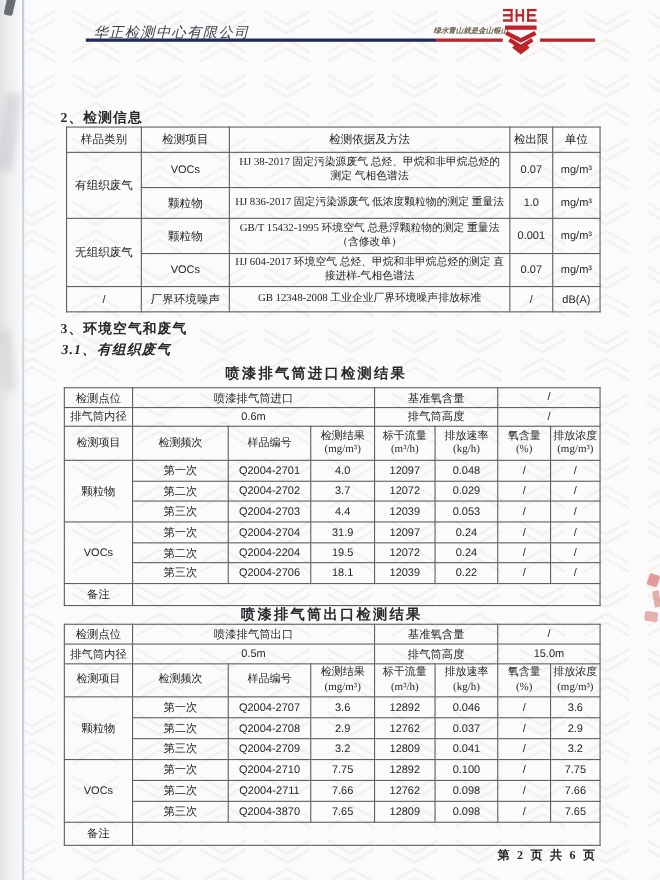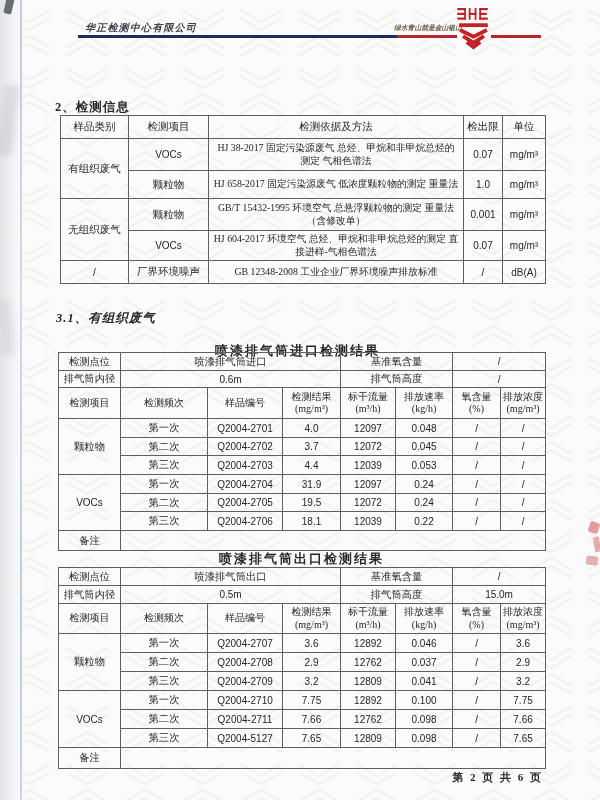--- a/index.html
+++ b/index.html
@@ -19,21 +19,21 @@
   .edge-crease2{position:absolute;left:0;top:300px;width:13px;height:55px;z-index:1;
     background:rgba(182,184,188,.3);transform:rotate(-5deg);filter:blur(3px);}
   .corner-mark{position:absolute;left:5px;top:-3px;width:8px;height:17px;z-index:2;
     background:#494d54;transform:rotate(13deg);border-radius:2px;opacity:.8;}
   .stamp-smudge{position:absolute;right:0;top:520px;width:18px;height:52px;z-index:2;filter:blur(.6px);}
   .stamp-smudge .s1{position:absolute;right:1px;top:2px;width:10px;height:11px;background:rgba(201,62,58,.5);transform:rotate(18deg);border-radius:2px;}
   .stamp-smudge .s2{position:absolute;right:0;top:17px;width:6px;height:15px;background:rgba(203,70,62,.42);transform:rotate(-10deg);}
   .stamp-smudge .s3{position:absolute;right:2px;top:36px;width:12px;height:9px;background:rgba(193,55,52,.38);transform:rotate(8deg);border-radius:2px;}
 
   .abs{position:absolute;z-index:3;}
-  .company{left:85px;top:21px;font-size:10px;font-style:italic;font-weight:bold;
+  .company{left:85px;top:21px;font-size:13px;font-style:italic;font-weight:normal;
     color:#3d4249;letter-spacing:1.2px;}
   .navy-line{left:78px;top:35px;width:319px;height:2.5px;background:#232b5e;}
   .slogan{left:394px;top:23px;width:66px;font-size:6.8px;font-style:italic;font-weight:bold;
     color:#6b6148;white-space:nowrap;}
   .red-line-1{left:397px;top:35px;width:60px;height:2.5px;background:#b5272b;}
   .red-line-2{left:491px;top:35px;width:50px;height:2.5px;background:#b5272b;}
   .logo{left:457px;top:8px;width:33px;height:42px;}
 
   .doc-title{left:0;top:43px;width:600px;text-align:center;
     font-size:27px;font-weight:bold;letter-spacing:7px;color:#17181a;}
@@ -49,21 +49,21 @@
     padding:0 2px;font-weight:normal;color:#232528;overflow:hidden;}
   .t1{left:60px;top:115px;width:485px;font-size:10.5px;}
   .t1 .method{font-size:9.8px;line-height:1.25;padding:0 4px;}
   .t1 .num,.t2 .num{font-family:"Liberation Sans","DejaVu Sans",sans-serif;font-size:10px;}
   .t2{font-size:10.3px;}
   .t2 th{white-space:pre-line;line-height:1.25;font-size:10px;}
   .t2 .note-cell{text-align:left;}
   .inlet-table{left:58px;top:352px;width:487px;}
   .outlet-table{left:58px;top:567px;width:487px;}
   .tbl-title{width:487px;text-align:center;font-size:13px;font-weight:bold;letter-spacing:2px;}
-  .inlet-title{left:54px;top:331px;margin-top:11px;}
+  .inlet-title{left:44px;top:331px;}
   .outlet-title{left:58px;top:550px;text-align:center;}
   .footer{left:0;top:770px;width:543px;text-align:right;font-size:11px;font-weight:bold;letter-spacing:2px;}
 </style>
 </head>
 <body>
 
 <div class="page">
 
   <svg class="wm" width="600" height="800" aria-hidden="true">
     <defs>
@@ -137,21 +137,21 @@
     </tr>
     <tr style="height:32px">
       <td rowspan="2">有组织废气</td>
       <td class="num">VOCs</td>
       <td class="method">HJ 38-2017 固定污染源废气 总烃、甲烷和非甲烷总烃的测定 气相色谱法</td>
       <td class="num">0.07</td>
       <td class="num">mg/m³</td>
     </tr>
     <tr style="height:28px">
       <td>颗粒物</td>
-      <td class="method">HJ 658-2017 固定污染源废气 低浓度颗粒物的测定 重量法</td>
+      <td class="method">HJ 836-2017 固定污染源废气 低浓度颗粒物的测定 重量法</td>
       <td class="num">1.0</td>
       <td class="num">mg/m³</td>
     </tr>
     <tr style="height:32px">
       <td rowspan="2">无组织废气</td>
       <td>颗粒物</td>
       <td class="method">GB/T 15432-1995 环境空气 总悬浮颗粒物的测定 重量法（含修改单）</td>
       <td class="num">0.001</td>
       <td class="num">mg/m³</td>
     </tr>
@@ -164,20 +164,21 @@
     <tr style="height:23px">
       <td class="num">/</td>
       <td>厂界环境噪声</td>
       <td class="method">GB 12348-2008 工业企业厂界环境噪声排放标准</td>
       <td class="num">/</td>
       <td class="num">dB(A)</td>
     </tr>
   </tbody>
     </table>
 
+  <div class="abs sec sec3">3、环境空气和废气</div>
   <div class="abs sec sec31">3.1、有组织废气</div>
 
   <div class="abs tbl-title inlet-title">喷漆排气筒进口检测结果</div>
   <table class="t2 inlet-table">
     <colgroup>
         <col style="width:62px">
         <col style="width:87px">
         <col style="width:75px">
         <col style="width:58px">
         <col style="width:55px">
@@ -221,21 +222,21 @@
       <td class="num">12097</td>
       <td class="num">0.048</td>
       <td class="num">/</td>
       <td class="num">/</td>
     </tr>
     <tr style="height:18px">
       <td>第二次</td>
       <td class="num">Q2004-2702</td>
       <td class="num">3.7</td>
       <td class="num">12072</td>
-      <td class="num">0.045</td>
+      <td class="num">0.029</td>
       <td class="num">/</td>
       <td class="num">/</td>
     </tr>
     <tr style="height:19px">
       <td>第三次</td>
       <td class="num">Q2004-2703</td>
       <td class="num">4.4</td>
       <td class="num">12039</td>
       <td class="num">0.053</td>
       <td class="num">/</td>
@@ -246,21 +247,21 @@
       <td>第一次</td>
       <td class="num">Q2004-2704</td>
       <td class="num">31.9</td>
       <td class="num">12097</td>
       <td class="num">0.24</td>
       <td class="num">/</td>
       <td class="num">/</td>
     </tr>
     <tr style="height:18px">
       <td>第二次</td>
-      <td class="num">Q2004-2705</td>
+      <td class="num">Q2004-2204</td>
       <td class="num">19.5</td>
       <td class="num">12072</td>
       <td class="num">0.24</td>
       <td class="num">/</td>
       <td class="num">/</td>
     </tr>
     <tr style="height:19px">
       <td>第三次</td>
       <td class="num">Q2004-2706</td>
       <td class="num">18.1</td>
@@ -358,21 +359,21 @@
       <td>第二次</td>
       <td class="num">Q2004-2711</td>
       <td class="num">7.66</td>
       <td class="num">12762</td>
       <td class="num">0.098</td>
       <td class="num">/</td>
       <td class="num">7.66</td>
     </tr>
     <tr style="height:19px">
       <td>第三次</td>
-      <td class="num">Q2004-5127</td>
+      <td class="num">Q2004-3870</td>
       <td class="num">7.65</td>
       <td class="num">12809</td>
       <td class="num">0.098</td>
       <td class="num">/</td>
       <td class="num">7.65</td>
     </tr>
     <tr style="height:21px">
       <td>备注</td>
       <td colspan="7" class="note-cell"></td>
     </tr>

